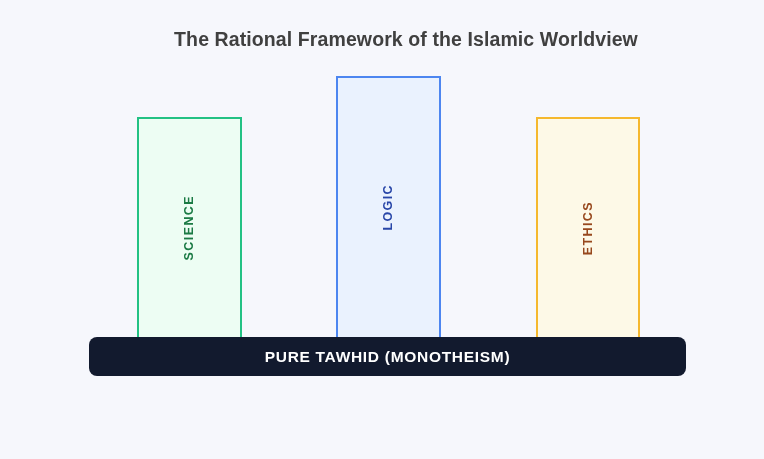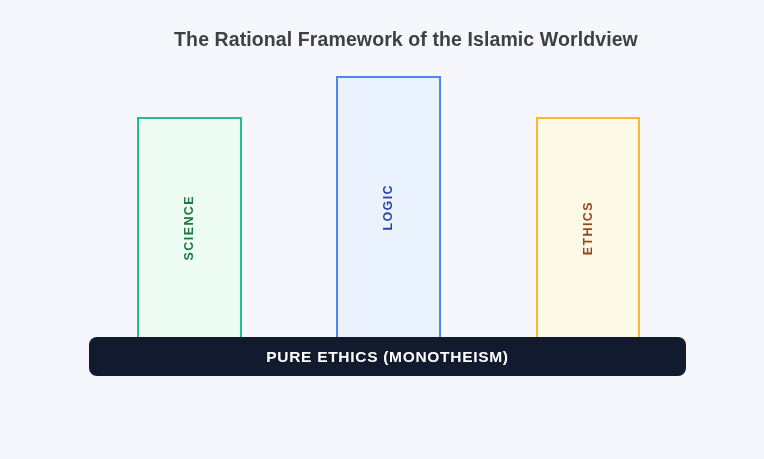--- a/index.html
+++ b/index.html
@@ -113,16 +113,16 @@
 
   <div class="pillar pillar-logic">
     <span class="pillar-label">LOGIC</span>
   </div>
 
   <div class="pillar pillar-ethics">
     <span class="pillar-label">ETHICS</span>
   </div>
 
   <div class="foundation-bar">
-    <span class="foundation-label">PURE ETHICS (MONOTHEISM)</span>
+    <span class="foundation-label">PURE TAWHID (MONOTHEISM)</span>
   </div>
 
 </div>
 
 </body></html>

